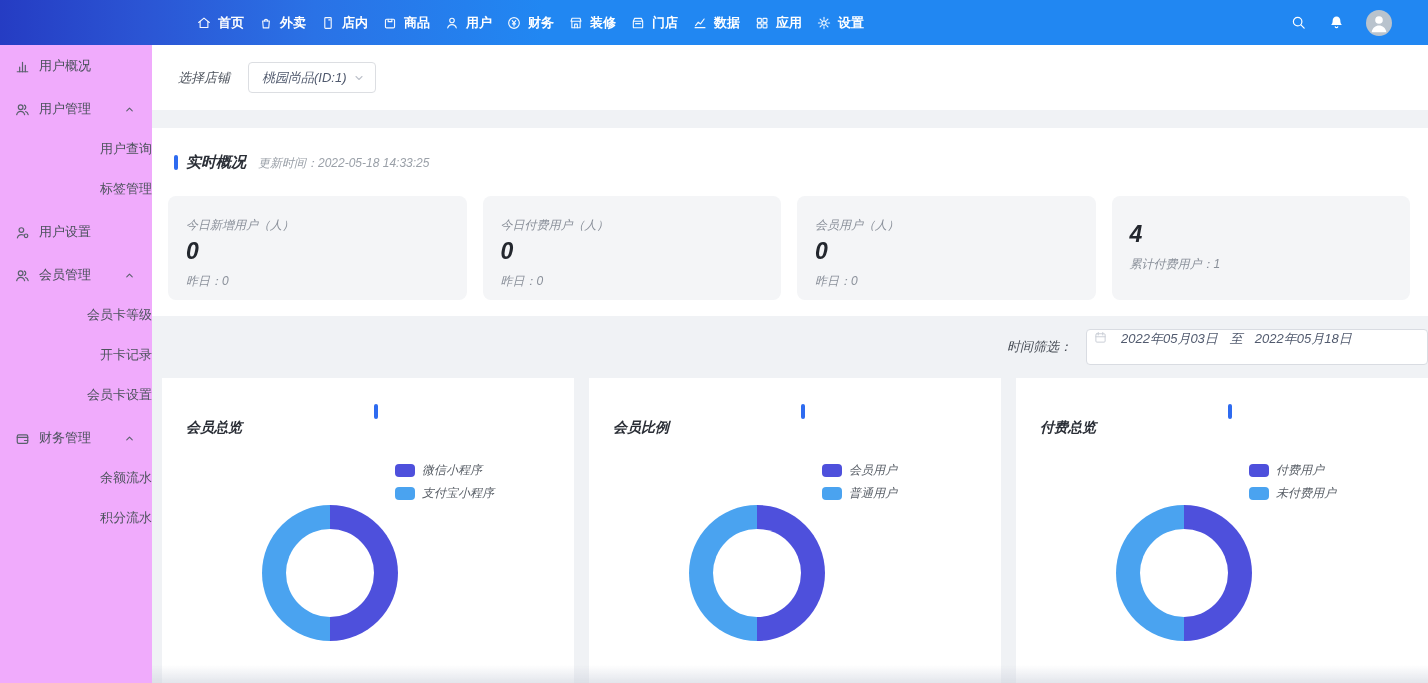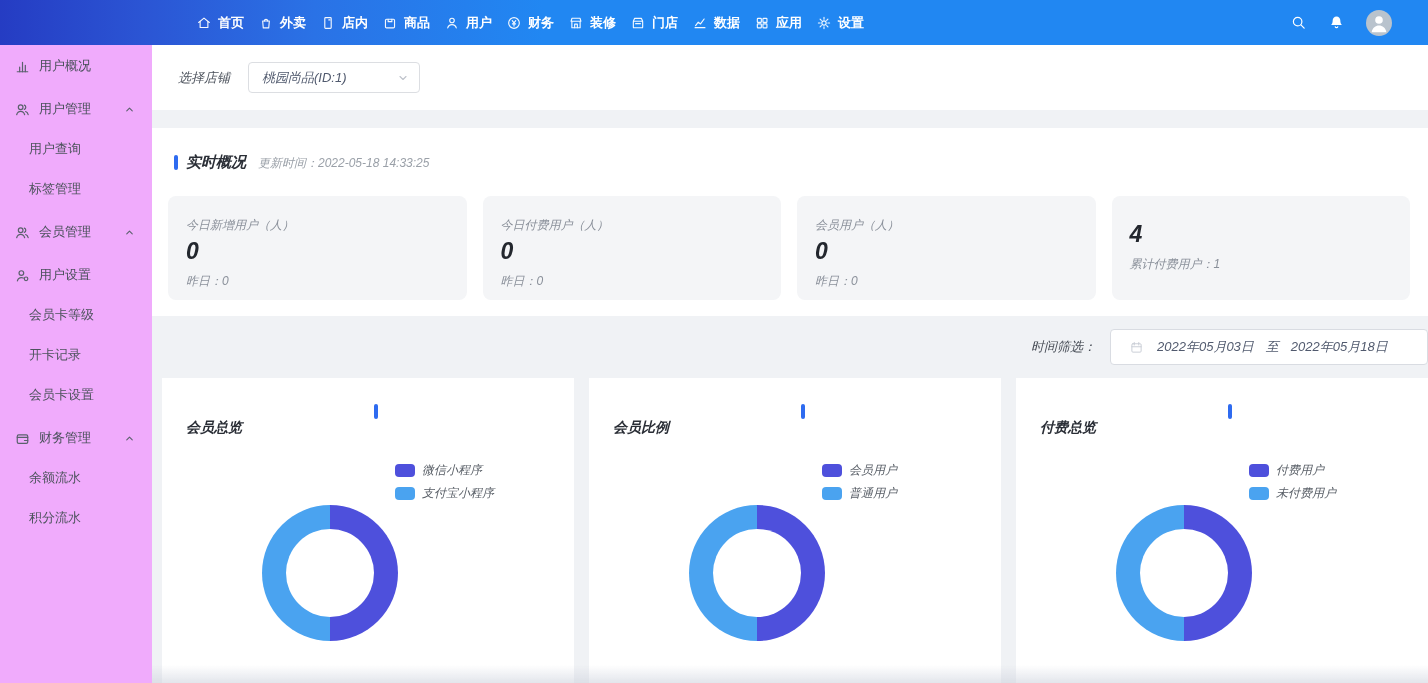--- a/index.html
+++ b/index.html
@@ -21,49 +21,49 @@
   .avatar svg { width:26px; height:26px; }
 
   
   .sidebar { position:fixed; top:45px; left:0; bottom:0; width:152px; background:#f0abfc; z-index:20; padding-top:1px; }
   .side-row { height:40px; display:flex; align-items:center; padding-left:14px; cursor:pointer;
     color:#49505a; font-size:13px; }
   .side-row svg { width:17px; height:17px; color:#5a616c; flex:0 0 auto; }
   .side-row .lbl { margin-left:8px; }
   .side-row.mt { margin-top:3px; }
   .side-sub { height:40px; display:flex; align-items:center; padding-left:29px; cursor:pointer;
-    color:#4d535d; font-size:13px; }
+    color:#4d535d; font-size:13px;justify-content:flex-end; }
   .chev { margin-left:auto; margin-right:17px; color:#8a9099; }
   .chev svg { width:11px; height:11px; }
 
   
   .main { position:absolute; top:45px; left:152px; width:1276px; bottom:0;font-style:italic; }
 
   .store-card { background:#fff; height:65px; display:flex; align-items:center; padding-left:26px; }
   .store-label { font-size:13px; color:#4d535d; }
-  .store-select { margin-left:18px; width:172px; height:31px; border:1px solid #dcdee2; border-radius:4px;
+  .store-select { margin-left:18px; width:128px; height:31px; border:1px solid #dcdee2; border-radius:4px;
     background:#fff; display:flex; align-items:center; padding:0 10px 0 13px; cursor:pointer; }
   .store-select .val { font-size:13px; color:#515a6e; }
   .store-select .chevd { margin-left:auto; color:#bfc3cb; } .store-select .chevd svg { width:12px; height:12px; }
 
   .realtime-card { background:#fff; margin-top:18px; padding:25px 18px 16px 16px; }
   .sec-head { display:flex; align-items:baseline; padding-left:6px; }
   .bluebar { width:4px; height:15px; background:#2e6bf0; border-radius:2px; align-self:center; }
   .sec-title { font-size:15px; font-weight:bold; color:#2a2e36; margin-left:8px; }
   .sec-sub { font-size:12px; color:#9aa0a8; margin-left:12px; }
   .stats-row { display:flex; gap:16px; margin-top:24px; }
   .stat-card { flex:1; height:104px; background:#f4f5f7; border-radius:8px; padding:21px 0 0 18px; }
   .stat-label { font-size:12px; color:#8a909a; }
   .stat-value { font-size:23px; font-weight:bold; color:#23272e; margin-top:5px; line-height:1.1; }
   .stat-sub { font-size:12px; color:#8a909a; margin-top:9px; }
 
   .filter-band { height:62px; display:flex; align-items:center; justify-content:flex-end; }
   .filter-label { font-size:13px; color:#464c55; margin-right:14px; }
-  .date-input { width:318px; height:36px; background:#fff; border:1px solid #d9dce2; border-radius:4px;
-    display:flex; align-items:center; padding-left:18px; cursor:pointer; }
+  .date-input { width:342px; height:36px; background:#fff; border:1px solid #d9dce2; border-radius:4px;
+    display:flex; align-items:flex-start; padding-left:6px; cursor:pointer; }
   .date-input .cal { color:#c8ccd4; } .date-input .cal svg { width:15px; height:15px; }
   .date-input span { font-size:13px; color:#515a6e; }
   .d-start { margin-left:13px; } .d-sep { margin:0 12px; } 
 
   .charts-row { display:flex; gap:15px; padding-left:10px; height:330px; }
   .chart-card { flex:1; background:#fff; position:relative; padding-top:26px; }
   .chart-card .sec-head { padding-left:16px;flex-direction:column; }
   .chart-card .sec-title { font-size:14px; }
   .legend { position:absolute; left:233px; top:84px; display:flex; flex-direction:column; gap:6px; }
   .legend-item { display:flex; align-items:center; cursor:pointer; }
@@ -235,42 +235,42 @@
   </div>
   <div class="side-sub">
     <span>用户查询</span>
   </div>
   <div class="side-sub">
     <span>标签管理</span>
   </div>
   <div class="side-row mt">
     <span>
         <svg class="i" viewBox="0 0 24 24">
+          <circle cx="10.4" cy="8.6" r="3.3"></circle>
+          <path d="M4.8 19.6c.8-3 2.8-4.6 5.6-4.6 1 0 2 .2 2.8.6"></path>
+          <circle cx="17" cy="16.6" r="2.5"></circle>
+        </svg>
+      </span>
+    <span class="lbl">用户设置</span>
+  </div>
+  <div class="side-row mt">
+    <span>
+        <svg class="i" viewBox="0 0 24 24">
           <circle cx="9.4" cy="8.8" r="3.3"></circle>
           <path d="M3.8 19.4c.8-3.1 2.9-4.7 5.6-4.7s4.8 1.6 5.6 4.7"></path>
           <path d="M14.6 5.8a3.3 3.3 0 0 1 0 6.1"></path>
           <path d="M16.4 14.9c1.9.7 3.1 2.2 3.6 4.5"></path>
         </svg>
       </span>
     <span class="lbl">会员管理</span>
     <span class="chev">
         <svg class="i" viewBox="0 0 16 16" style="stroke-width:1.6">
           <path d="M4 10l4-4 4 4"></path>
         </svg>
       </span>
-  </div>
-  <div class="side-row mt">
-    <span>
-        <svg class="i" viewBox="0 0 24 24">
-          <circle cx="10.4" cy="8.6" r="3.3"></circle>
-          <path d="M4.8 19.6c.8-3 2.8-4.6 5.6-4.6 1 0 2 .2 2.8.6"></path>
-          <circle cx="17" cy="16.6" r="2.5"></circle>
-        </svg>
-      </span>
-    <span class="lbl">用户设置</span>
   </div>
   <div class="side-sub">
     <span>会员卡等级</span>
   </div>
   <div class="side-sub">
     <span>开卡记录</span>
   </div>
   <div class="side-sub">
     <span>会员卡设置</span>
   </div>

